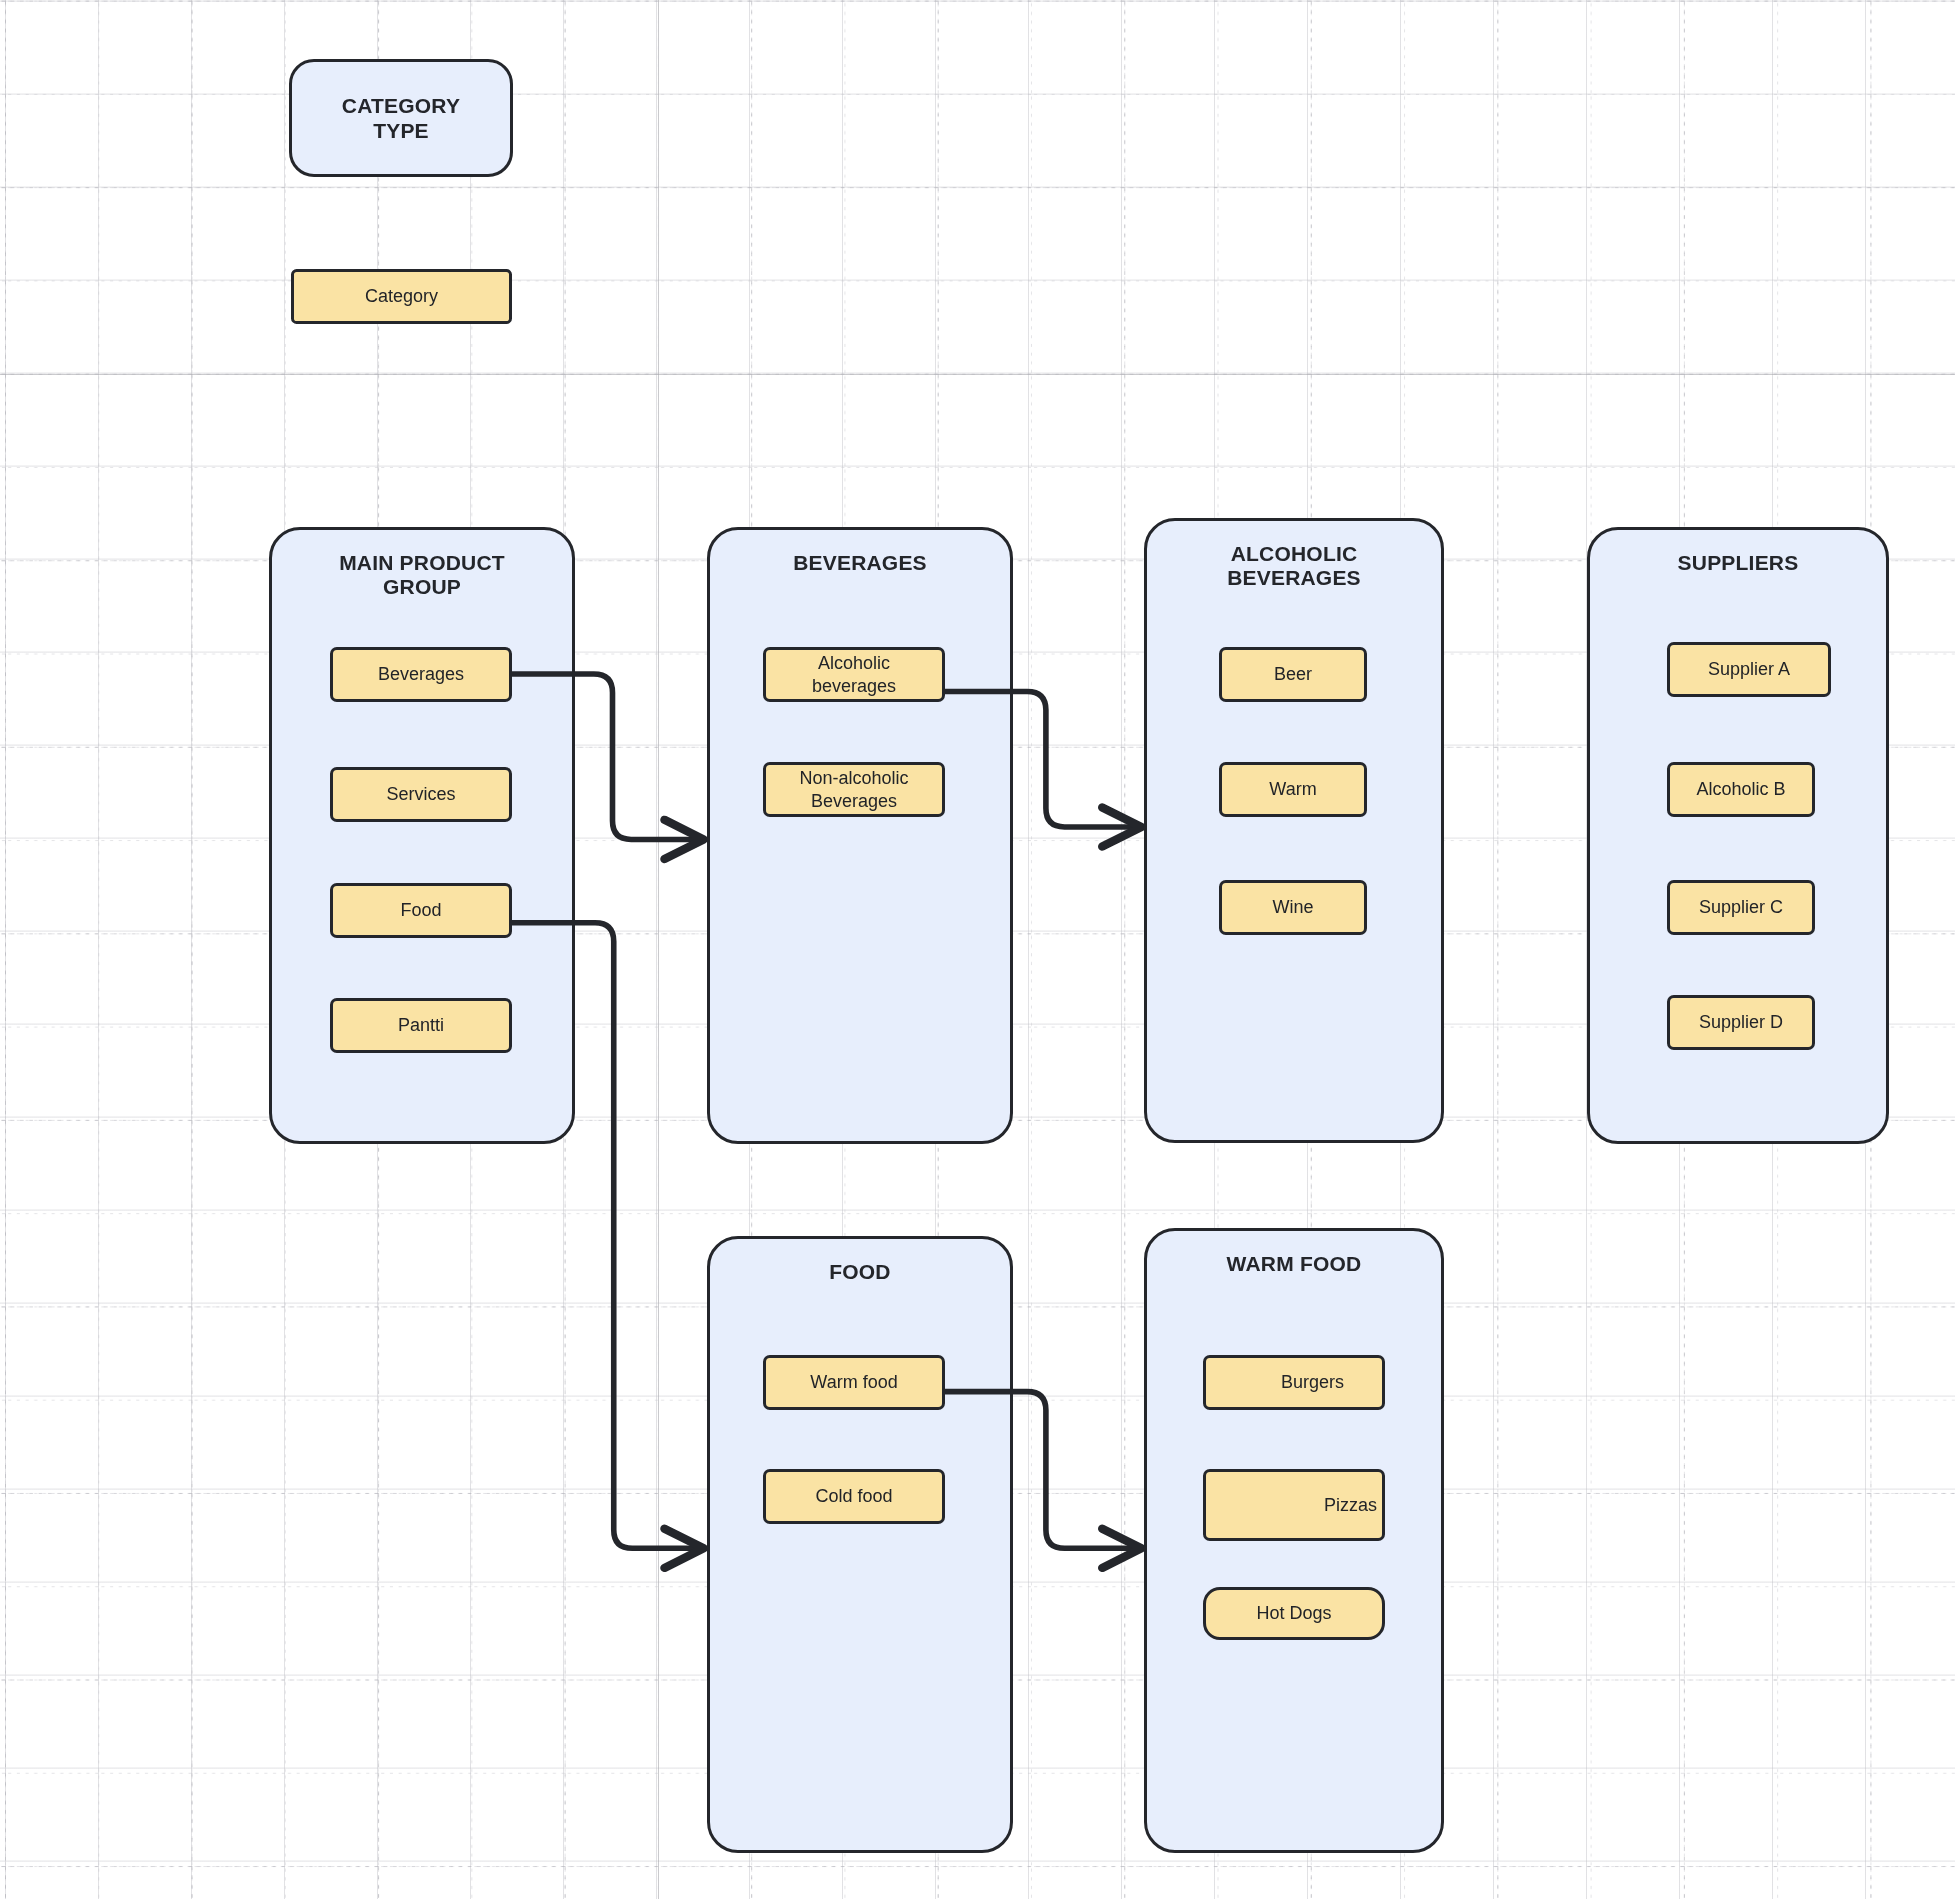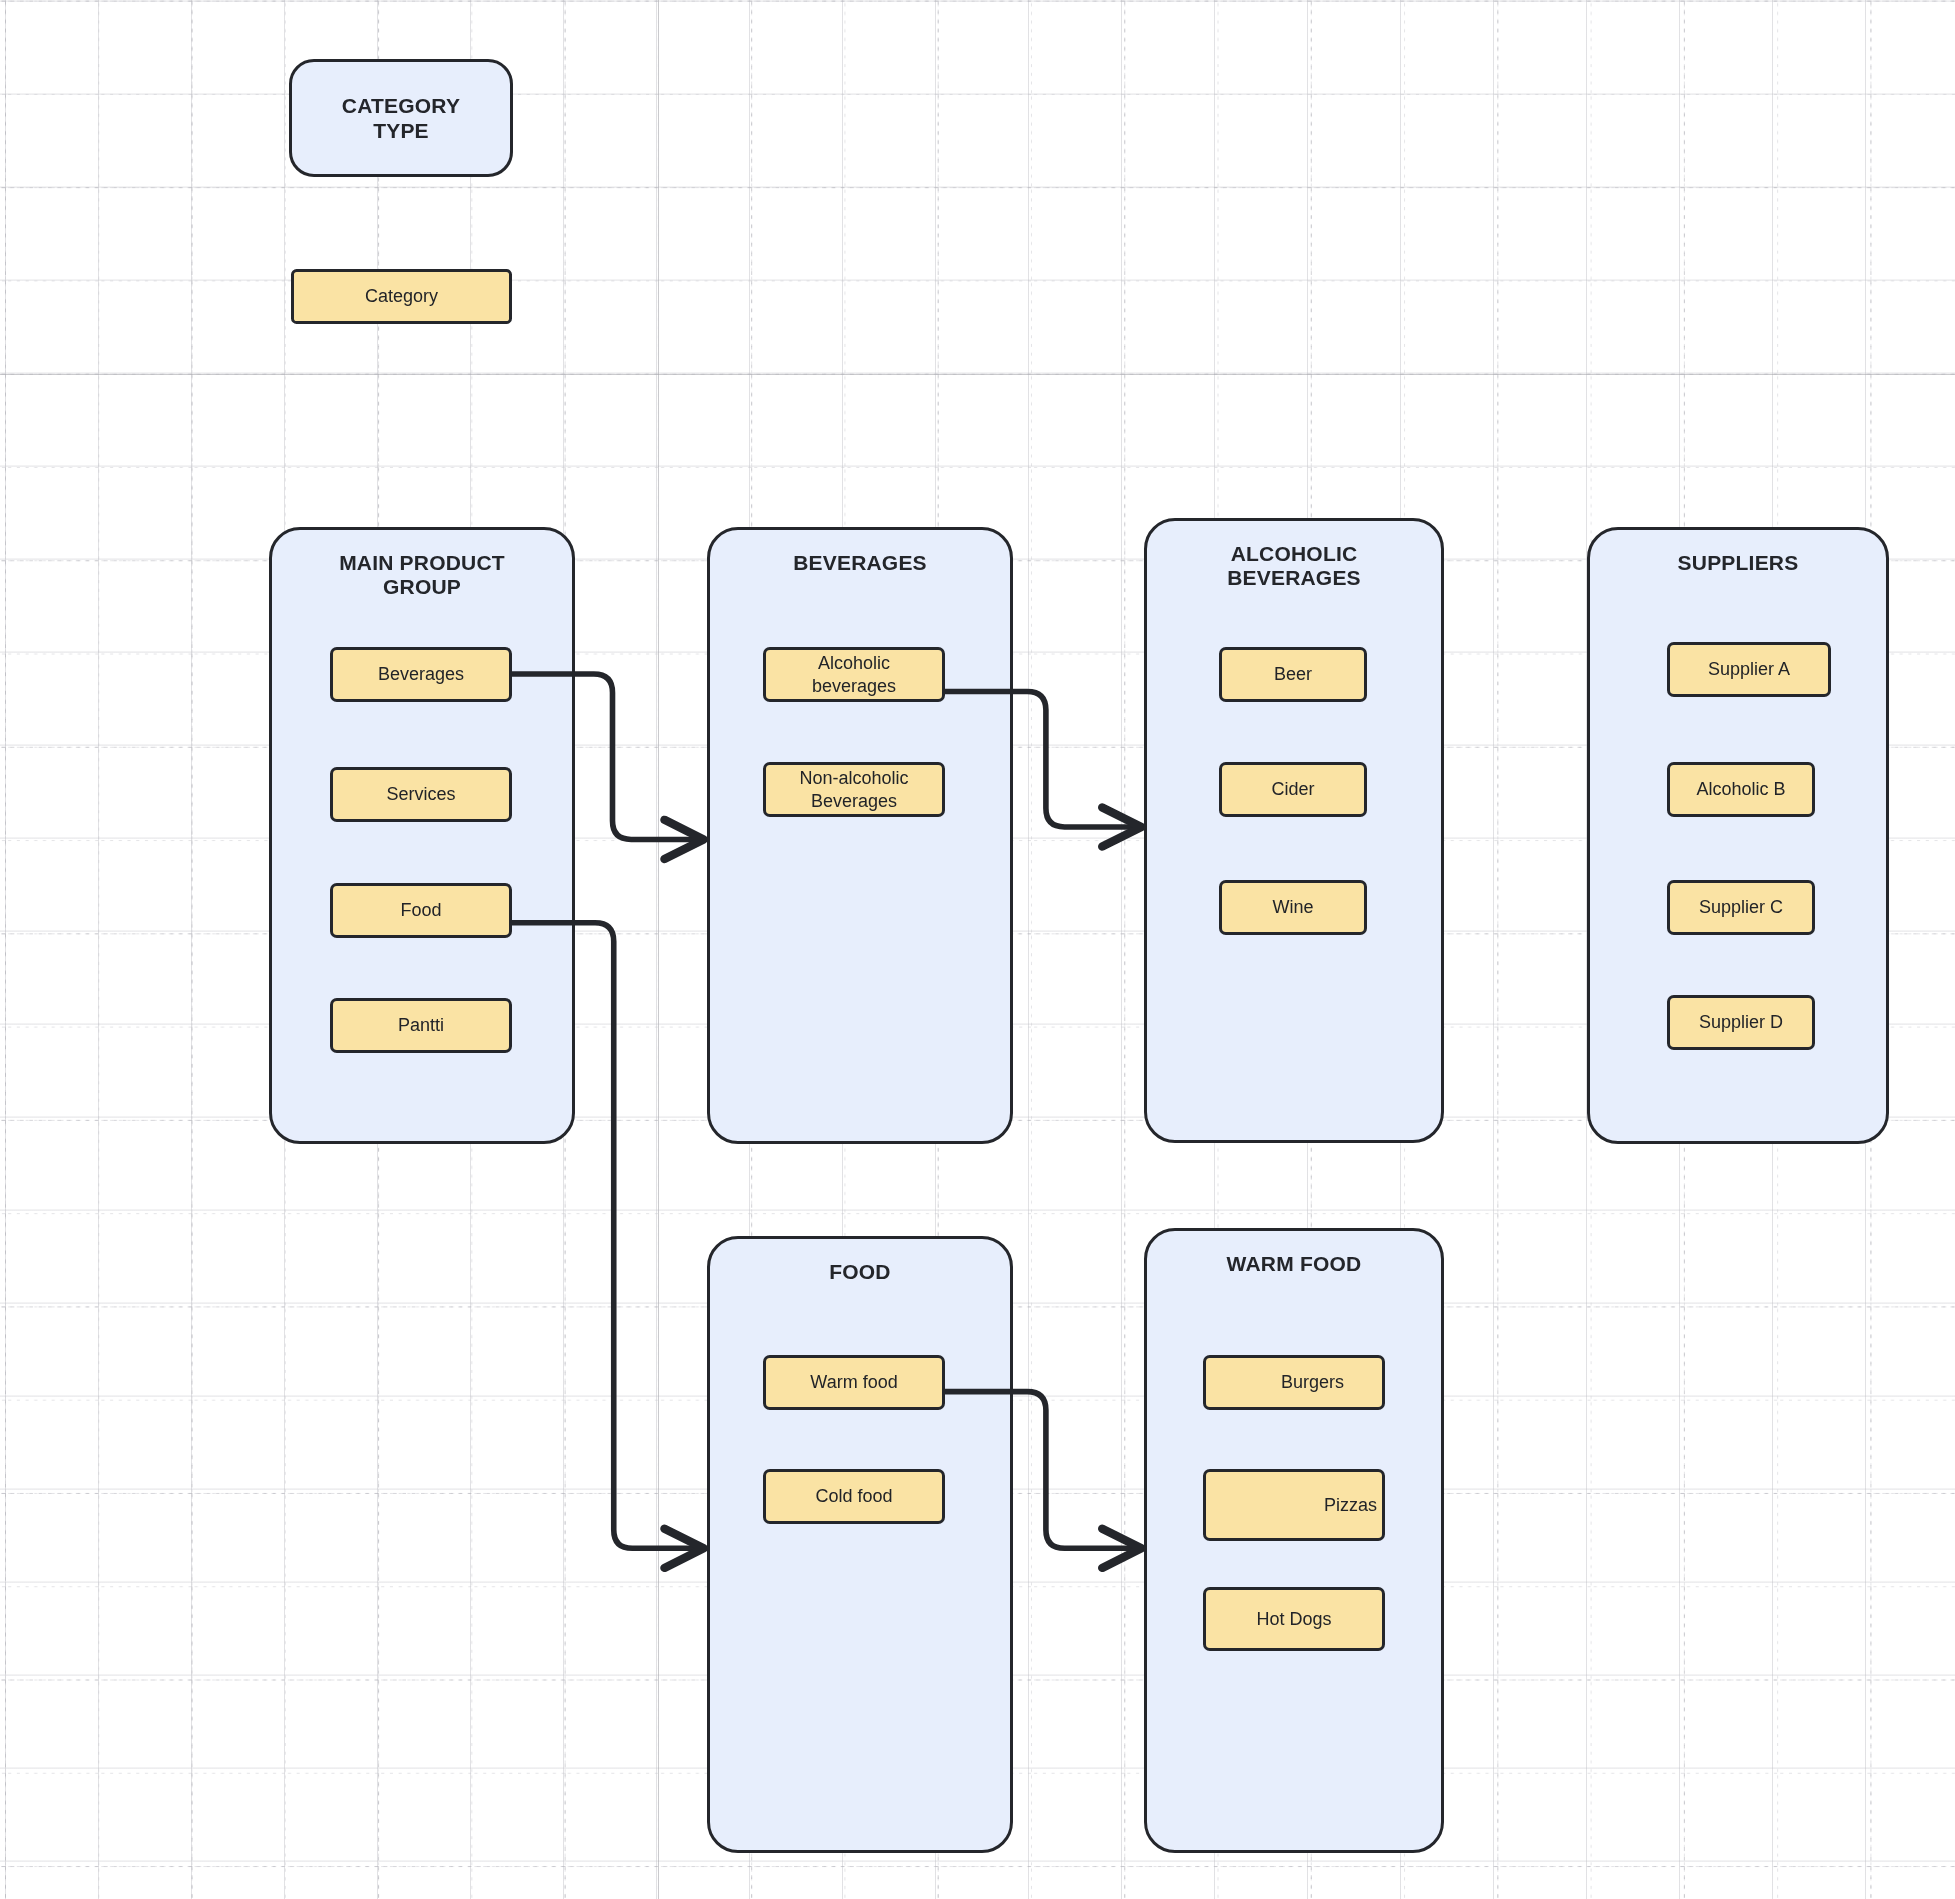--- a/index.html
+++ b/index.html
@@ -194,21 +194,21 @@
   <div class="group" style="left:1144px; top:518px; width:300px; height:625px;">
     <div class="group-title">
       <span>ALCOHOLIC</span><br>
       <span>BEVERAGES</span>
     </div>
   </div>
   <div class="chip" style="left:1219px; top:647px; width:148px; height:55px;">
     <span>Beer</span>
   </div>
   <div class="chip" style="left:1219px; top:762px; width:148px; height:55px;">
-    <span>Cider</span>
+    <span>Warm</span>
   </div>
   <div class="chip" style="left:1219px; top:880px; width:148px; height:55px;">
     <span>Wine</span>
   </div>
 
   <div class="group" style="left:1587px; top:527px; width:302px; height:617px;">
     <div class="group-title">
       <span>SUPPLIERS</span>
     </div>
   </div>
@@ -241,21 +241,21 @@
     <div class="group-title">
       <span>WARM FOOD</span>
     </div>
   </div>
   <div class="chip" style="left:1203px; top:1355px; width:182px; height:55px;padding-left:42px;">
     <span>Burgers</span>
   </div>
   <div class="chip" style="left:1203px; top:1469px; width:182px; height:72px;justify-content:flex-end;">
     <span>Pizzas</span>
   </div>
-  <div class="chip" style="left:1203px; top:1587px; width:182px; height:64px;">
+  <div class="chip" style="left:1203px; top:1587px; width:182px; height:53px;border-radius:17px;">
     <span>Hot Dogs</span>
   </div>
 
   <svg id="edges" xmlns="http://www.w3.org/2000/svg" viewBox="0 0 3144 3054" width="1955" height="1899">
     <defs>
       <marker id="arrowhead" markerWidth="9" markerHeight="9" refX="7.6" refY="4.5" orient="auto" markerUnits="strokeWidth">
         <path d="M 1 1 L 8 4.5 L 1 8" fill="none" stroke="#24262b" stroke-width="1.5" stroke-linecap="round" stroke-linejoin="round"></path>
       </marker>
     </defs>
     <g fill="none" stroke="#24262b" stroke-width="9" stroke-linecap="round" stroke-linejoin="round">

